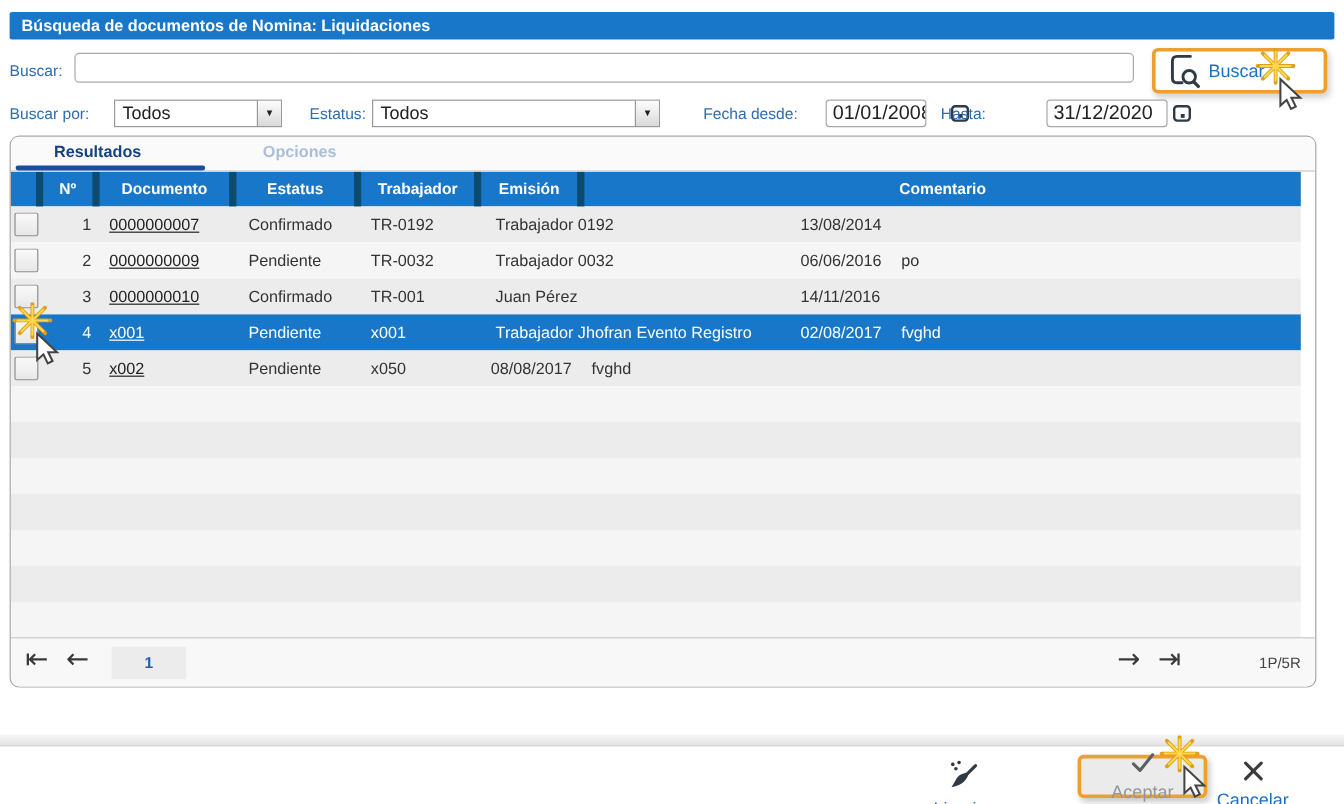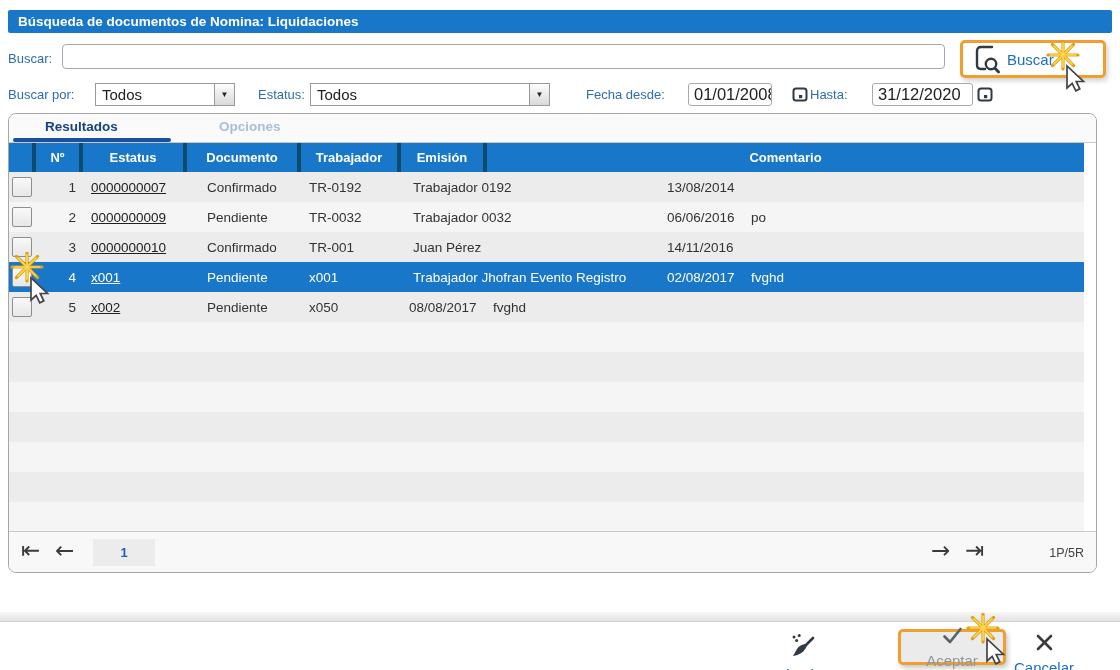--- a/index.html
+++ b/index.html
@@ -55,21 +55,21 @@
     border-radius:8px;box-sizing:border-box;background:#fff;overflow:hidden;
   }
   .tabstrip{height:28px;border-bottom:1px solid #C9C9C9;background:#FAFAFA;position:relative;}
   .tab-res{position:absolute;left:36px;top:5px;font-weight:bold;font-size:13.5px;color:#16437E;cursor:pointer;}
   .tab-underline{position:absolute;left:4px;top:24px;width:158px;height:4px;background:#1B4F9E;border-radius:3px;}
   .tab-opc{position:absolute;left:210px;top:5px;font-weight:bold;font-size:13.5px;color:#A9BFD9;cursor:pointer;}
 
   .thead{display:flex;height:29px;background:#1877C8;width:calc(100% - 12px);}
   .hc{
     color:#fff;font-weight:bold;font-size:13px;line-height:29px;text-align:center;
-    box-sizing:border-box;border-right:4px solid #0c4a6e;
+    box-sizing:border-box;border-right:6px solid #0c4a6e;
   }
   .hc:last-child{border-right:none;}
   .c{box-sizing:border-box;border-right:2px solid transparent;overflow:hidden;white-space:nowrap;}
   .w-check{width:27px;}
   .w-num{width:47px;}
   .w-doc{width:114px;}
   .w-est{width:104px;}
   .w-trab{width:100px;}
   .w-nom{width:258px;}
   .w-emi{width:86px;}
@@ -163,41 +163,41 @@
   <span class="arrow">▼</span>
 </div>
 <span class="abs lbl" style="left:586px;top:87px;">Fecha desde:</span>
 <div class="abs datebox" style="left:688px;top:83px;width:84px;">01/01/2008</div>
 <span class="abs calbtn" style="left:792px;top:86px;">
   <svg width="16" height="16" viewBox="0 0 16 16">
     <rect x="1.5" y="2.5" width="13" height="12" rx="2.5" fill="none" stroke="#2F3A45" stroke-width="2"></rect>
     <rect x="7" y="9" width="3.2" height="3.2" fill="#2F3A45"></rect>
   </svg>
 </span>
-<span class="abs lbl" style="left:810px;top:87px;">Hasta:</span>
+<span class="abs lbl" style="left:784px;top:87px;">Hasta:</span>
 <div class="abs datebox" style="left:872px;top:83px;width:101px;">31/12/2020</div>
 <span class="abs calbtn" style="left:977px;top:86px;">
   <svg width="16" height="16" viewBox="0 0 16 16">
     <rect x="1.5" y="2.5" width="13" height="12" rx="2.5" fill="none" stroke="#2F3A45" stroke-width="2"></rect>
     <rect x="7" y="9" width="3.2" height="3.2" fill="#2F3A45"></rect>
   </svg>
 </span>
 
 <div class="abs panel">
   <div class="tabstrip">
     <span class="tab-res">Resultados</span>
     <span class="tab-opc">Opciones</span>
     <div class="tab-underline"></div>
   </div>
 
   <div class="thead">
     <div class="hc w-check"></div>
     <div class="hc w-num">Nº</div>
+    <div class="hc w-doc">Documento</div>
     <div class="hc w-est">Estatus</div>
-    <div class="hc w-doc">Documento</div>
     <div class="hc w-trab">Trabajador</div>
     <div class="hc w-emi">Emisión</div>
     <div class="hc w-com">Comentario</div>
   </div>
 
   <div class="trow odd">
     <div class="c w-check"><span class="cb"></span></div>
     <div class="c w-num c-num">1</div>
     <div class="c w-doc c-doc"><span class="doclink">0000000007</span></div>
     <div class="c w-est c-est">Confirmado</div>

